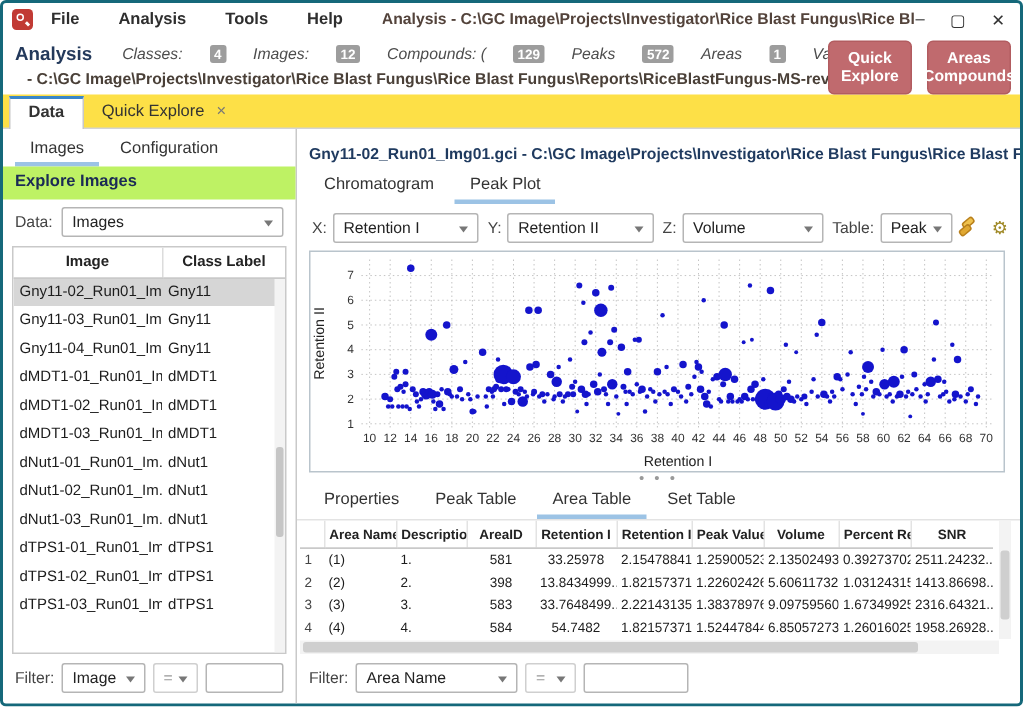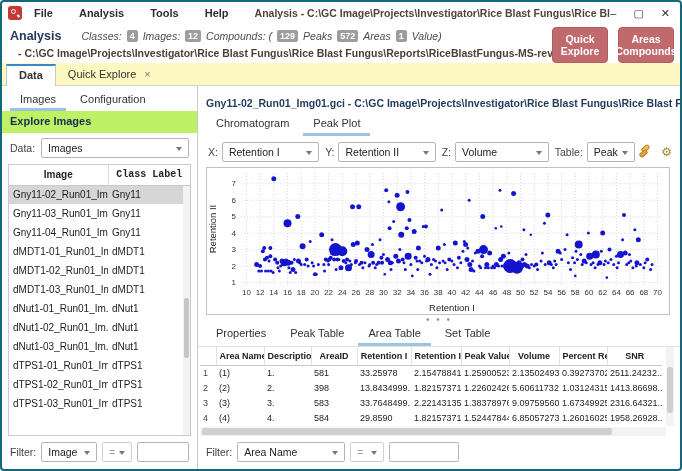--- a/index.html
+++ b/index.html
@@ -13,28 +13,28 @@
   .app-logo .handle { position:absolute; left:9px; top:9px; width:3px; height:1.5px; background:#fff; transform:rotate(45deg); }
   .menus { display:flex; gap:26px; margin-left:12px; font-size:11px; font-weight:700; color:#2e2e2e; }
   .menus span { cursor:default; }
   .win-title { font-size:10.5px; font-weight:700; color:#53433b; margin-left:26px; white-space:nowrap; overflow:hidden; }
   .win-controls { margin-left:auto; display:flex; gap:17px; font-size:11px; color:#333; padding-right:2px; }
 
   
   .header { position:relative; padding:3px 0 4px 8px; flex:none; }
   .hrow1 { display:flex; align-items:center; gap:6px; height:18px; }
   .h-analysis { font-size:12.5px; font-weight:700; color:#23395b; margin-right:14px; }
-  .stats { display:flex; align-items:flex-end; gap:5px; font-size:10.5px; font-style:italic; color:#4d4d4d; }
+  .stats { display:flex; align-items:flex-end; gap:18px; font-size:10.5px; font-style:italic; color:#4d4d4d; }
   .badge { background:#9d9d9d; color:#fff; font-style:normal; font-weight:700; font-size:9px; padding:1px 3px; border-radius:2px; line-height:10px; }
   .hrow2 { font-size:10.5px; font-weight:700; color:#4a4038; padding-left:8px; margin-top:2px; white-space:nowrap; overflow:hidden; width:545px; }
   .hbuttons { position:absolute; right:6px; top:3px; display:flex; gap:10px; }
   .red-btn { width:56px; height:36px; background:#c06a6e; border:1px solid #b25c60; border-radius:4px; color:#fff; font-size:10.5px; font-weight:700; display:flex; align-items:center; justify-content:center; text-align:center; line-height:12px; cursor:pointer; padding:2px; }
 
   
-  .maintabs { background:#fef9c3; border-bottom:1px solid #d4d4d4; display:flex; align-items:flex-end; padding-left:4px; height:23px; flex:none; }
+  .maintabs { background:#fde047; border-bottom:1px solid #d4d4d4; display:flex; align-items:flex-end; padding-left:4px; height:23px; flex:none; }
   .mtab { font-size:11px; color:#333; padding:4px 12px 5px 12px; display:flex; align-items:center; gap:8px; cursor:pointer; }
   .mtab.sel { background:#fff; border:1px solid #c8c8c8; border-bottom:none; border-top:2px solid #3a87c8; font-weight:700; margin-bottom:-1px; padding-top:3px; }
   .tab-close { color:#777; font-size:11px; font-weight:400; }
 
   
   .content { flex:1; display:flex; min-height:0; }
   .left { width:196px; flex:none; border-right:1px solid #c9c9c9; display:flex; flex-direction:column; }
   .right { flex:1; display:flex; flex-direction:column; min-width:0; }
 
   
@@ -43,21 +43,21 @@
   .stab.sel { border-bottom:3px solid #9cc3e5; }
   .explore-hdr { background:#bef264; color:#1b2a55; font-size:11px; font-weight:700; padding:4px 8px; height:22px; flex:none; }
   .view-row { display:flex; align-items:center; gap:6px; padding:5px 8px 4px 8px; flex:none; }
   .view-row label { font-size:10.5px; color:#444; }
   .sel-box { flex:1; height:20px; border:1px solid #b5b5b5; border-radius:2px; background:#fff; display:flex; align-items:center; padding:0 6px; font-size:10.5px; color:#222; position:relative; cursor:pointer; }
   .chev { position:absolute; right:6px; top:8px; width:0; height:0; border-left:3.5px solid transparent; border-right:3.5px solid transparent; border-top:4px solid #777; }
   .img-table-wrap { flex:1; margin:2px 6px 0 6px; border:1px solid #c9c9c9; overflow:hidden; position:relative; background:#fff; }
   table { border-collapse:collapse; }
   .img-table { width:100%; table-layout:fixed; font-size:10px; }
   .img-table th { font-size:10px; font-weight:700; color:#222; border-bottom:1px solid #c9c9c9; height:20px; font-weight:600; }
-  .img-table th + th { border-left:1px solid #dcdcdc;font-family:Liberation Mono, monospace; }
+  .img-table th + th { border-left:1px solid #dcdcdc; }
   .img-table td { height:19px; padding:0 4px; white-space:nowrap; overflow:hidden; color:#1c1c1c; }
   .img-table tr.selected { background:#d6d6d6; }
   .vscroll { position:absolute; right:0; top:21px; bottom:0; width:7px; background:#f3f3f3; }
   .vscroll .thumb { position:absolute; left:1px; width:5px; background:#c6c6c6; border-radius:2px; }
   .filter-row { display:flex; align-items:center; gap:5px; padding:6px 8px 7px 8px; flex:none; }
   .filter-row label { font-size:10.5px; color:#444; }
   .mini-sel { height:20px; border:1px solid #b5b5b5; border-radius:2px; background:#fff; font-size:10.5px; color:#222; display:flex; align-items:center; padding:0 14px 0 6px; position:relative; cursor:pointer; }
   .mini-sel.dim { color:#9a9a9a; border-color:#cfcfcf; }
   .filter-input { height:20px; border:1px solid #b5b5b5; border-radius:2px; font-size:10.5px; padding:0 4px; font-family:inherit; }
 
@@ -75,21 +75,21 @@
   .gear-icon { font-size:12px; color:#a08a28; line-height:12px; cursor:pointer; }
   .plot-wrap { margin:0 10px 0 8px; border:1px solid #b9c4cc; background:#fff; height:148px; flex:none; }
   .plot-wrap svg { display:block; width:100%; height:100%; }
   .splitter { height:10px; display:flex; align-items:center; justify-content:center; color:#9a9a9a; font-size:10px; letter-spacing:2px; line-height:4px; flex:none; cursor:row-resize; }
   .tbl-tabs { display:flex; gap:4px; padding:0 0 0 8px; border-bottom:1px solid #e3e3e3; flex:none; }
   .area-wrap { flex:1; margin:0 6px 0 2px; position:relative; overflow:hidden; min-height:0; }
   .area-table { width:462px; table-layout:fixed; font-size:9px; }
   .area-table th { font-weight:600; color:#222; border-bottom:1px solid #c9c9c9; height:18px; white-space:nowrap; overflow:hidden; padding:0 3px; }
   .area-table th + th { border-left:1px solid #e3e3e3; }
   .area-table td { height:15px; padding:0 3px; white-space:nowrap; overflow:hidden; color:#1c1c1c; }
-  .area-table td.num { text-align:left; }
+  .area-table td.num { text-align:center; }
   .area-table td.rownum { color:#444; text-align:left; }
   .area-vscroll { position:absolute; right:0; top:0; bottom:0; width:8px; background:#f3f3f3; }
   .area-vscroll .thumb { position:absolute; left:1px; top:20px; width:6px; height:46px; background:#cfcfcf; border-radius:2px; }
   .hscroll { height:9px; margin:1px 14px 0 2px; background:#f3f3f3; position:relative; flex:none; }
   .hscroll .thumb { position:absolute; left:2px; top:1px; height:7px; width:88%; background:#cfcfcf; border-radius:2px; }
 </style>
 </head>
 <body>
 
 <div class="window">
@@ -701,21 +701,21 @@
                 <td class="num">1.38378976...</td>
                 <td class="num">9.09759560...</td>
                 <td class="num">1.67349925...</td>
                 <td class="num">2316.64321...</td>
               </tr>
               <tr>
                 <td class="rownum">4</td>
                 <td class="">(4)</td>
                 <td class="">4.</td>
                 <td class="num">584</td>
-                <td class="num">29.8590</td>
+                <td class="num">54.7482</td>
                 <td class="num">1.82157371...</td>
                 <td class="num">1.52447844...</td>
                 <td class="num">6.85057273...</td>
                 <td class="num">1.26016025...</td>
                 <td class="num">1958.26928...</td>
               </tr>
             </tbody>
         </table>
         <div class="area-vscroll">
             <div class="thumb"></div>

